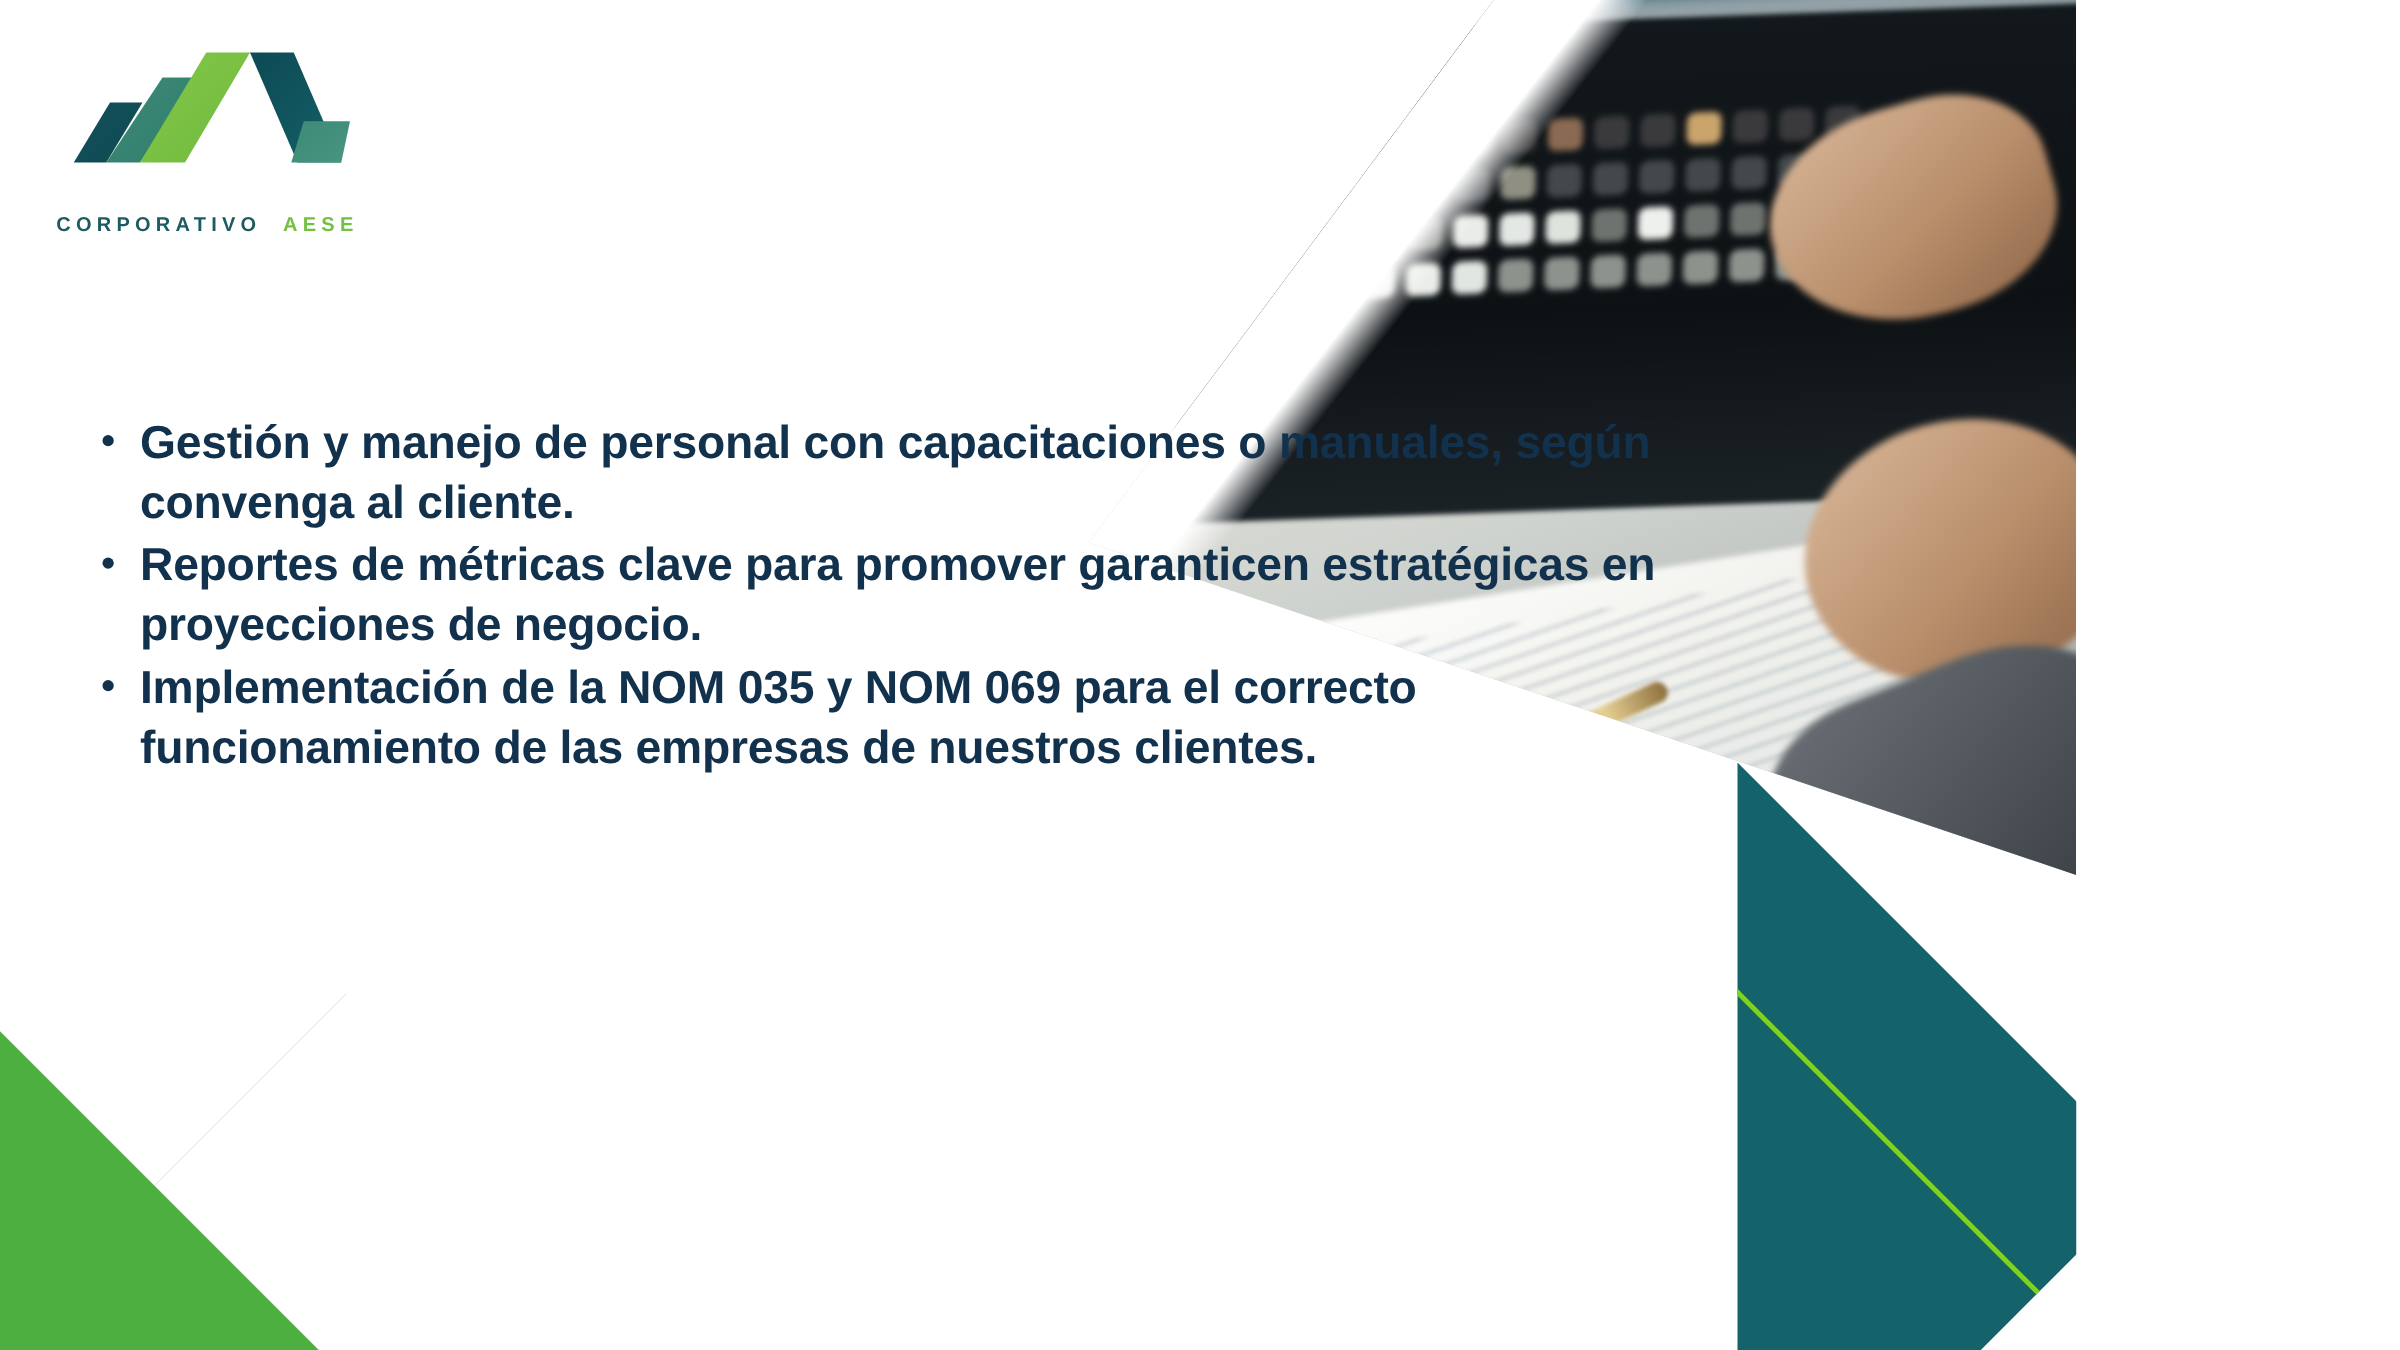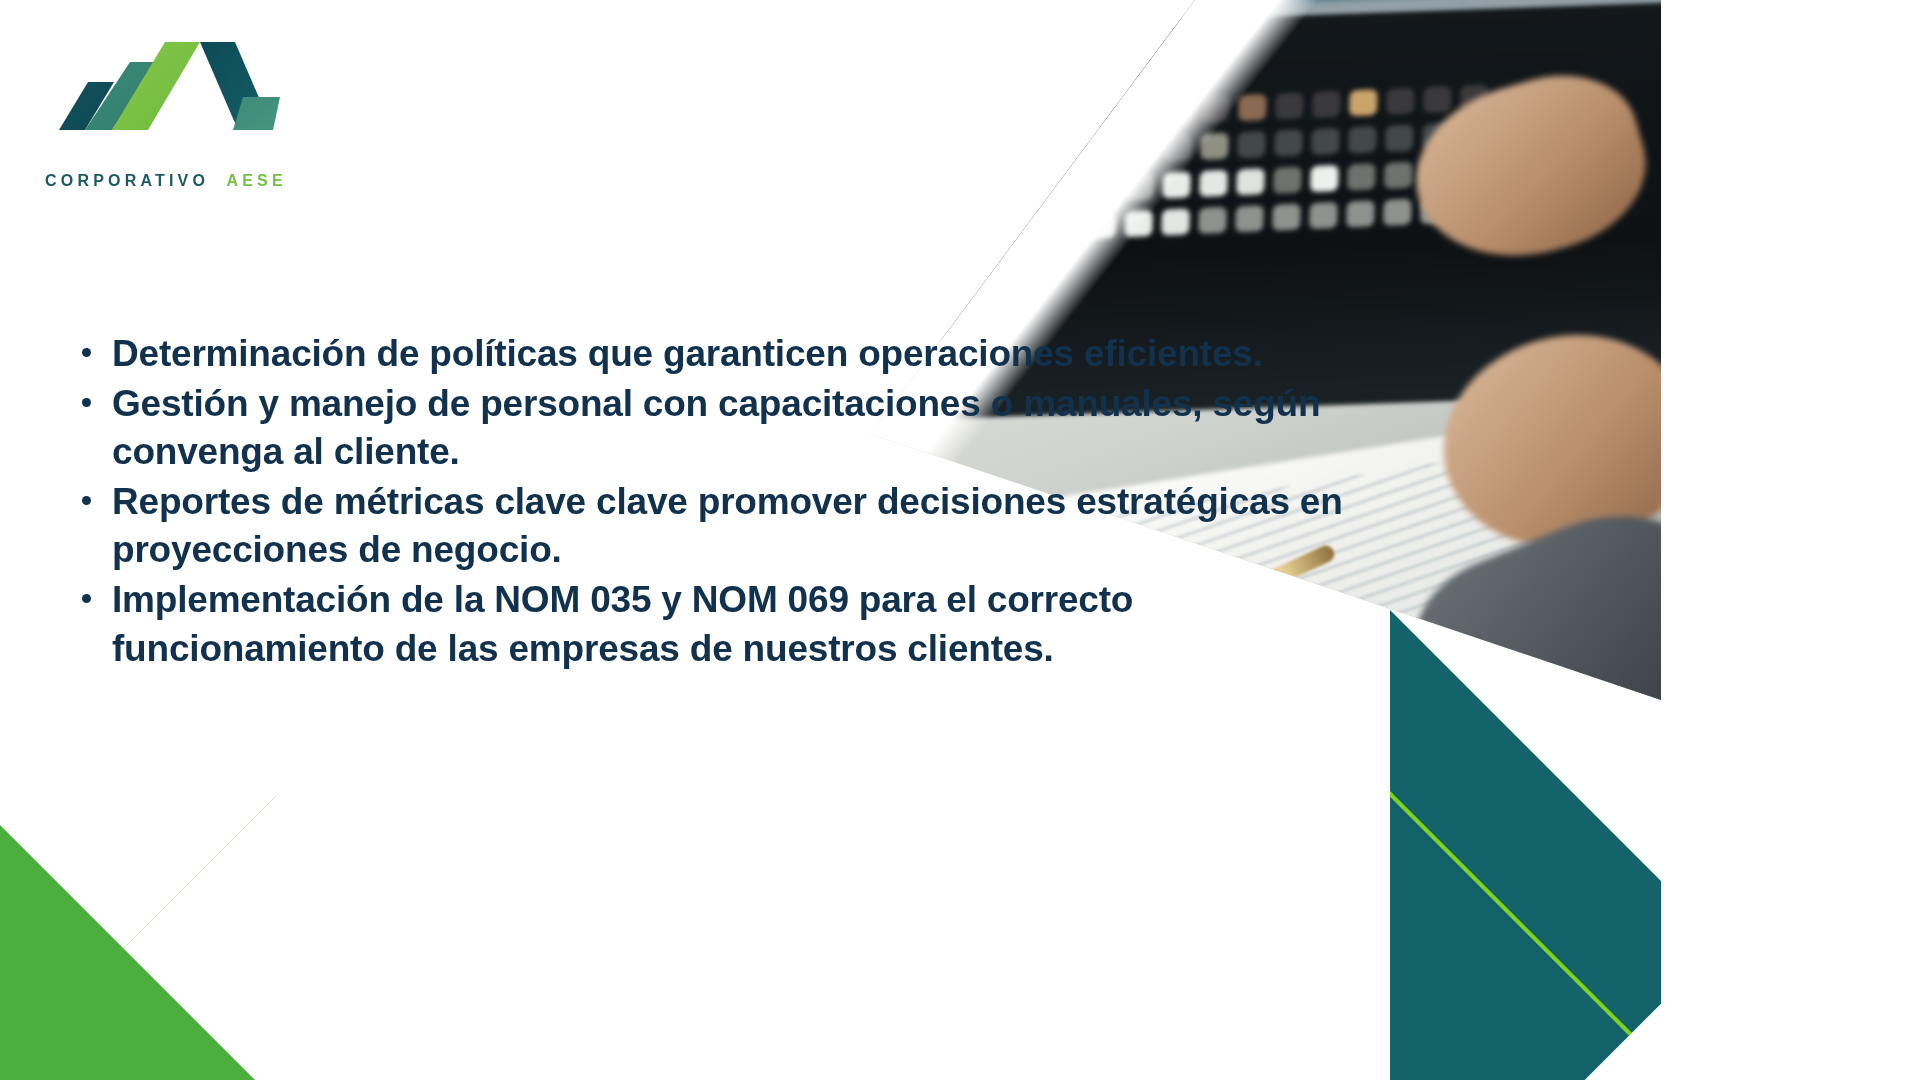--- a/index.html
+++ b/index.html
@@ -364,29 +364,25 @@
     </svg>
     <div class="logo-text">
       <span class="c1">CORPORATIVO</span><span>&nbsp;&nbsp;</span><span class="c2">AESE</span>
     </div>
   </div>
 
   <div class="bullets">
     <ul>
       <li>
         <span class="dot"></span>
-        <span>Determinación de políticas que garanticen operaciones eficientes.</span>
-      </li>
-      <li>
-        <span class="dot"></span>
         <span>Gestión y manejo de personal con capacitaciones o manuales, según convenga al cliente.</span>
       </li>
       <li>
         <span class="dot"></span>
-        <span>Reportes de métricas clave clave promover decisiones estratégicas en proyecciones de negocio.</span>
+        <span>Reportes de métricas clave para promover garanticen estratégicas en proyecciones de negocio.</span>
       </li>
       <li>
         <span class="dot"></span>
         <span>Implementación de la NOM 035 y NOM 069 para el correcto funcionamiento de las empresas de nuestros clientes.</span>
       </li>
     </ul>
   </div>
 
   <div class="diamond-wrap">
     <div class="diamond"></div>

